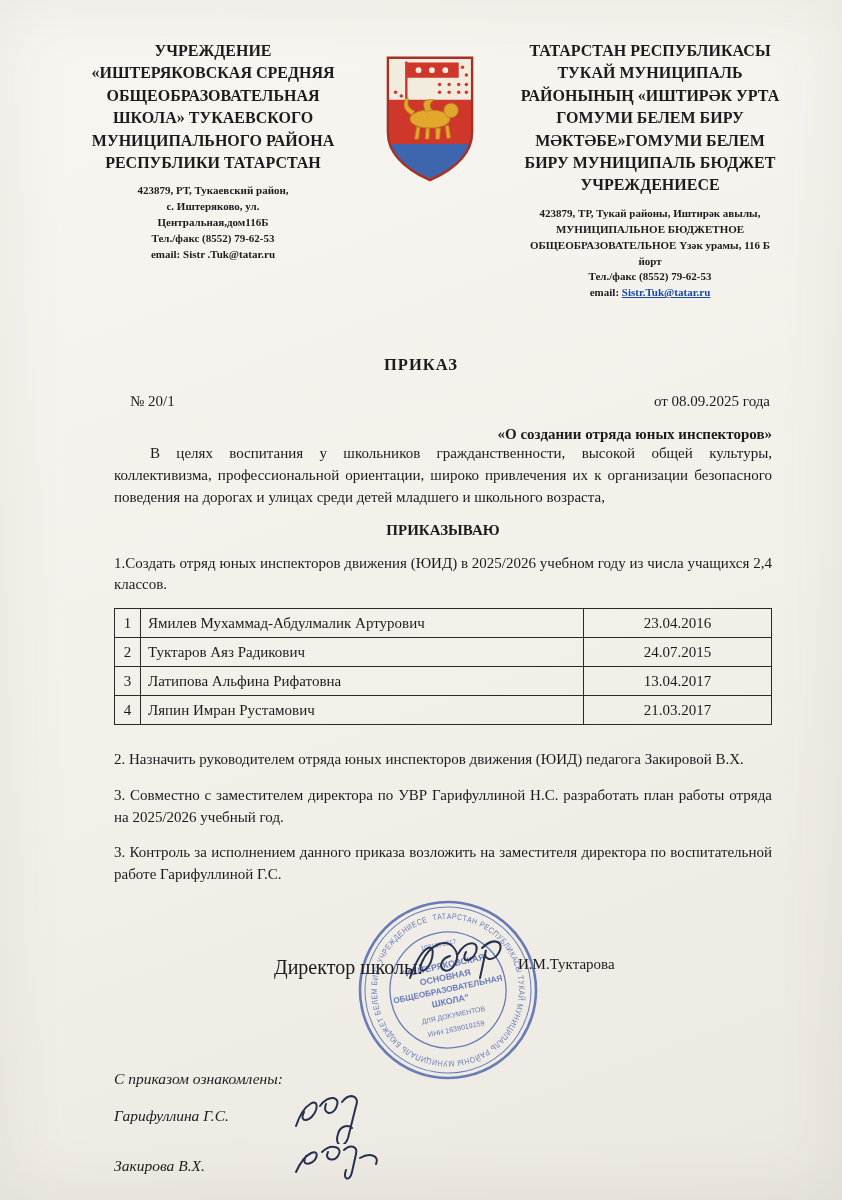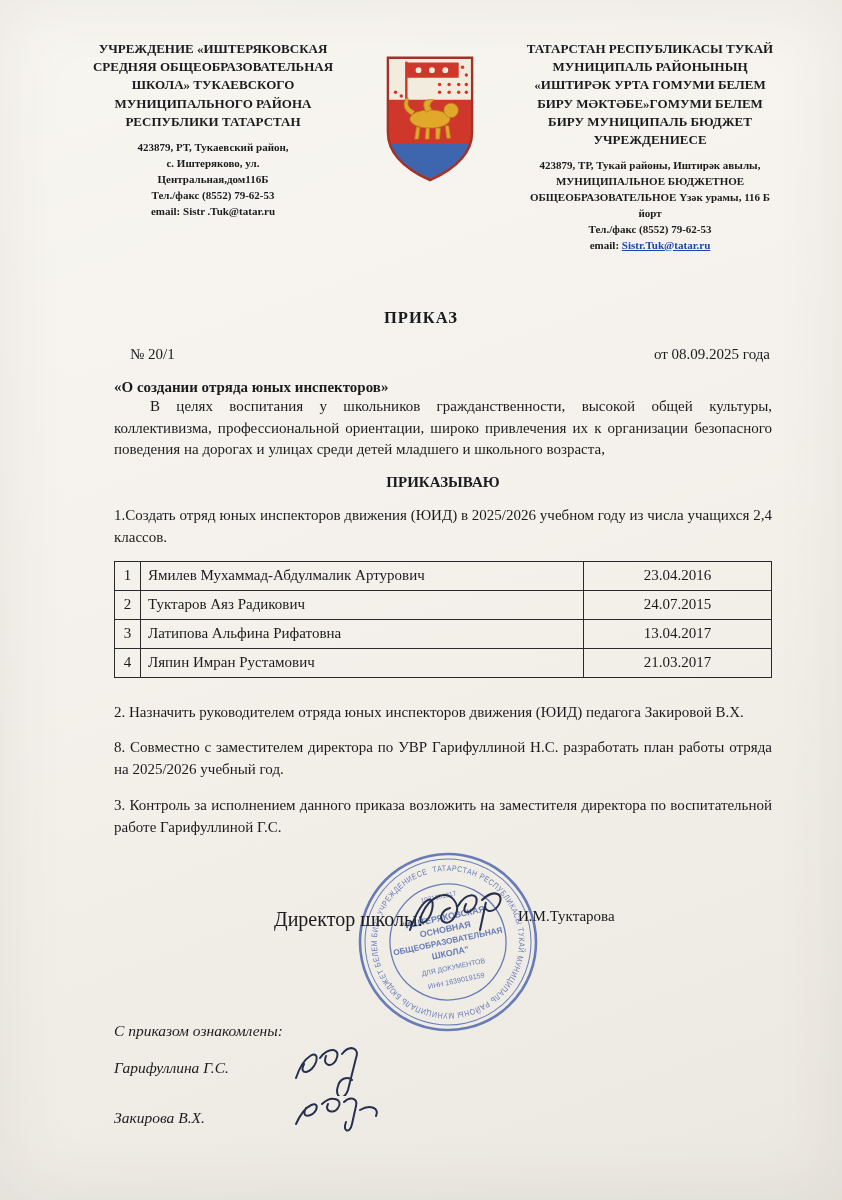--- a/index.html
+++ b/index.html
@@ -6,30 +6,30 @@
   body { margin: 0; background: #d8d6d2; display: flex; justify-content: center; }
   .page {
     position: relative; width: 842px; height: 1200px; overflow: hidden;
     background: linear-gradient(160deg, #f8f6f1 0%, #f3f0ea 55%, #ebe8e1 100%);
     box-shadow: inset 0 0 70px rgba(80,70,50,0.08);
     font-family: "Liberation Serif", serif; color: #1b1b1d;
   }
   .header { display: flex; justify-content: space-between; align-items: flex-start; padding: 40px 60px 0 84px; }
   .header-left  { width: 258px; text-align: center; }
   .header-right { width: 264px; text-align: center; font-weight: bold; }
-  .org-name { font-weight: bold; font-size: 13px; line-height: 1.4; }
+  .org-name { font-weight: bold; font-size: 16px; line-height: 1.4; }
   .address  { margin-top: 9px; font-size: 11px; line-height: 1.45; }
   .header-left .address { font-weight: bold; }
   .email-link { color: #1a47a8; text-decoration: underline; cursor: pointer; }
   .emblem { width: 96px; margin-top: 12px; flex: 0 0 auto; }
   .emblem svg { width: 96px; height: 134px; display: block; margin: 0 auto; }
 
   .doc-title { text-align: center; margin-top: 54px; font-weight: bold; font-size: 16.5px; letter-spacing: 1px; }
   .num-row { display: flex; justify-content: space-between; margin: 18px 72px 0 130px; font-size: 15px; }
-  .subject { margin: 16px 70px 0 114px; font-weight: bold; font-size: 15px; }
+  .subject { margin: 16px 70px 0 114px; font-weight: bold; font-size: 15px; text-align: right; }
   .content { margin: 0 70px 0 114px; font-size: 15px; }
   .intro { text-align: justify; text-indent: 36px; line-height: 1.45; }
   .order-word { text-align: center; font-weight: bold; margin-top: 13px; font-size: 15px; }
   .item { margin-top: 14px; text-align: justify; line-height: 1.45; }
   .item-sp { margin-top: 24px; }
 
   table { width: 100%; border-collapse: collapse; margin-top: 12px; }
   td { border: 1.6px solid #2a2a2a; height: 29px; font-size: 15px; padding: 4px 7px; }
   td.c-num { width: 26px; text-align: center; padding: 0 2px; }
   td.c-date { width: 188px; text-align: center; }
@@ -142,21 +142,21 @@
         </tr>
         <tr>
           <td class="c-num">4</td>
           <td>Ляпин Имран Рустамович</td>
           <td class="c-date">21.03.2017</td>
         </tr>
       </tbody>
     </table>
 
     <p class="item item-sp">2. Назначить руководителем отряда юных инспекторов движения (ЮИД) педагога Закировой В.Х.</p>
-    <p class="item">8. Совместно с  заместителем директора по УВР Гарифуллиной Н.С. разработать план работы отряда на 2025/2026 учебный год.</p>
+    <p class="item">3. Совместно с  заместителем директора по УВР Гарифуллиной Н.С. разработать план работы отряда на 2025/2026 учебный год.</p>
     <p class="item">3. Контроль за исполнением данного приказа возложить на заместителя директора по воспитательной работе Гарифуллиной Г.С.</p>
   </div>
 
   <div class="sig-block">
     <svg class="stamp" viewBox="0 0 192 192">
       <circle cx="96" cy="96" r="88" fill="none" stroke="#4a63ad" stroke-width="2.6"></circle>
       <circle cx="96" cy="96" r="83" fill="none" stroke="#4a63ad" stroke-width="1"></circle>
       <circle cx="96" cy="96" r="58" fill="none" stroke="#4a63ad" stroke-width="1.3"></circle>
       <defs>
         <path id="ringPath" d="M 96 25 A 71 71 0 1 1 95.9 25"></path>

